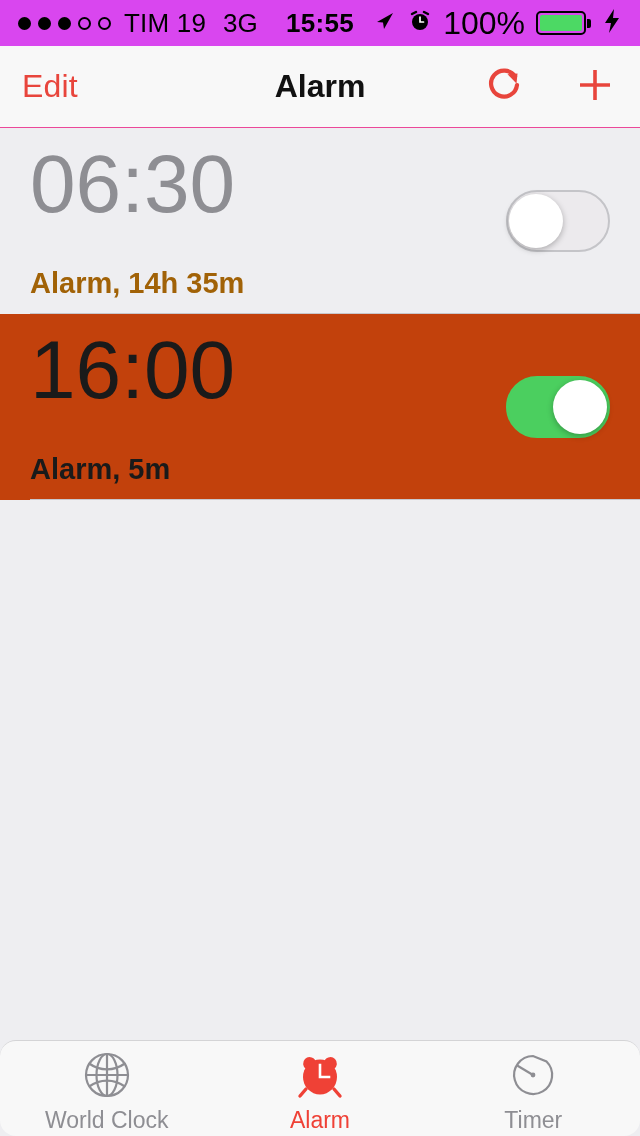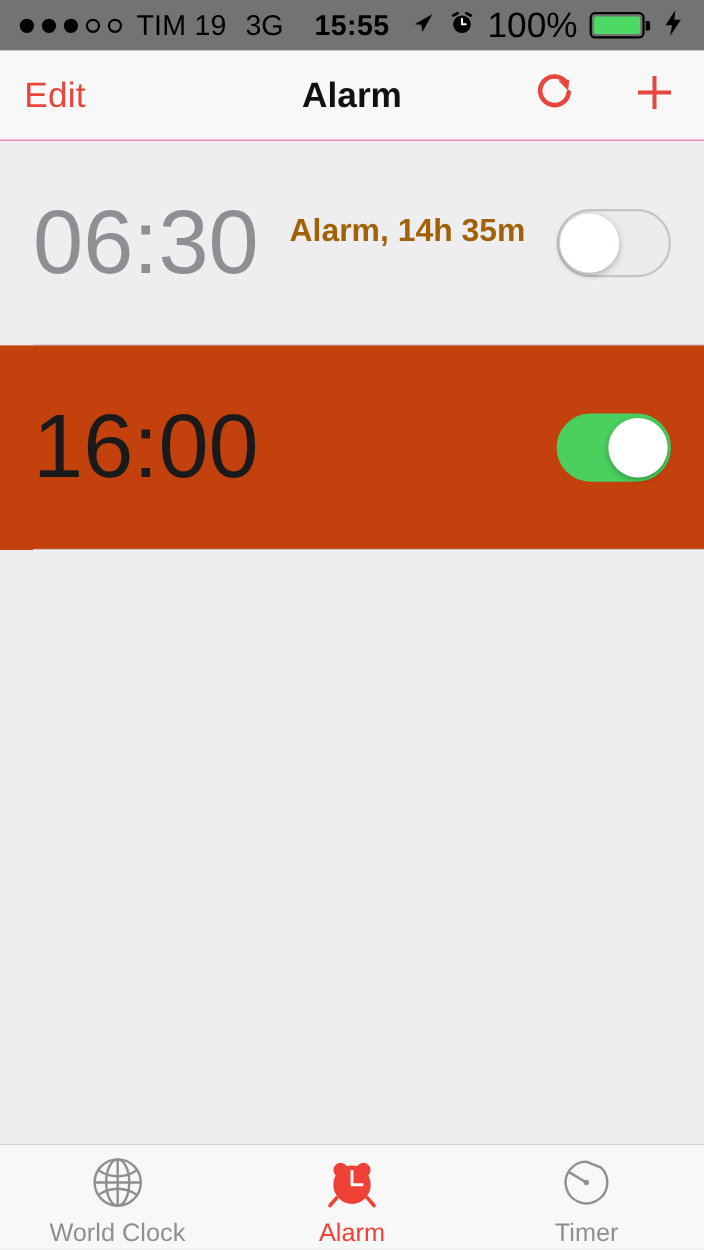--- a/index.html
+++ b/index.html
@@ -12,21 +12,21 @@
   #phone {
     position:relative;
     width:640px; height:1136px;
     background:#eeeef1;
     display:flex; flex-direction:column;
   }
 
   
   .statusbar {
     height:46px; flex:0 0 46px;
-    background:#737373;
+    background:#d946ef;
     display:flex; align-items:center;
     padding:0 18px;
     position:relative;
   }
   .sb-left { display:flex; align-items:center; gap:0; }
   .dots { display:flex; align-items:center; gap:7px; margin-right:13px; }
   .dot { width:13px; height:13px; border-radius:50%; border:2px solid #000; }
   .dot.filled { background:#000; }
   .carrier { font-size:26px; color:#000; letter-spacing:0.2px; }
   .network { font-size:26px; color:#000; margin-left:17px; }
@@ -82,21 +82,21 @@
     height:186px;
     display:flex; align-items:center;
     padding:0 30px 0 30px;
   }
   .alarm-row.off { background:#eeeef1; }
   .alarm-row.on  { background:#c2410c; }
   .alarm-row::after {
     content:""; position:absolute; left:30px; right:0; bottom:0;
     height:1px; background:#c8c7cc;
   }
-  .alarm-texts { display:flex; flex-direction:row; justify-content:space-between;gap:28px; }
+  .alarm-texts { display:flex; flex-direction:column; justify-content:space-between;gap:28px; }
   .alarm-time {
     font-size:82px; font-weight:200; line-height:1.0;
     letter-spacing:0px;
   }
   .alarm-row.off .alarm-time { color:#8e8e93; }
   .alarm-row.on  .alarm-time { color:#1a1a1a; }
   .alarm-sub {
     font-size:29px; font-weight:bold; margin-top:14px; letter-spacing:0px;
   }
   .alarm-row.off .alarm-sub { color:#a16207; }
@@ -120,20 +120,21 @@
   .toggle.on  .knob { right:1px; }
 
   .spacer { flex:1 1 auto; background:#eeeef1; }
 
   
   .tabbar {
     height:96px; flex:0 0 96px;
     background:#f8f8f8;
     border-top:1px solid #d4d4d6;
     display:flex;
+    border-radius:16px;
   }
   .tab {
     flex:1 1 0;
     display:flex; flex-direction:column;
     align-items:center; justify-content:center;
     gap:4px;
     padding-top:4px;
   }
   .tab-icon { height:56px; display:flex; align-items:center; justify-content:center; }
   .tab-label { font-size:23px; letter-spacing:0px; }
@@ -216,20 +217,21 @@
         <span class="alarm-sub">Alarm, 14h 35m</span>
       </div>
       <div class="toggle off">
         <span class="knob"></span>
       </div>
     </div>
 
     <div class="alarm-row on">
       <div class="alarm-texts">
         <span class="alarm-time">16:00</span>
+        <span class="alarm-sub">Alarm, 5m</span>
       </div>
       <div class="toggle on">
         <span class="knob"></span>
       </div>
     </div>
 
     <div class="spacer"></div>
   </div>
 
   <div class="tabbar">

